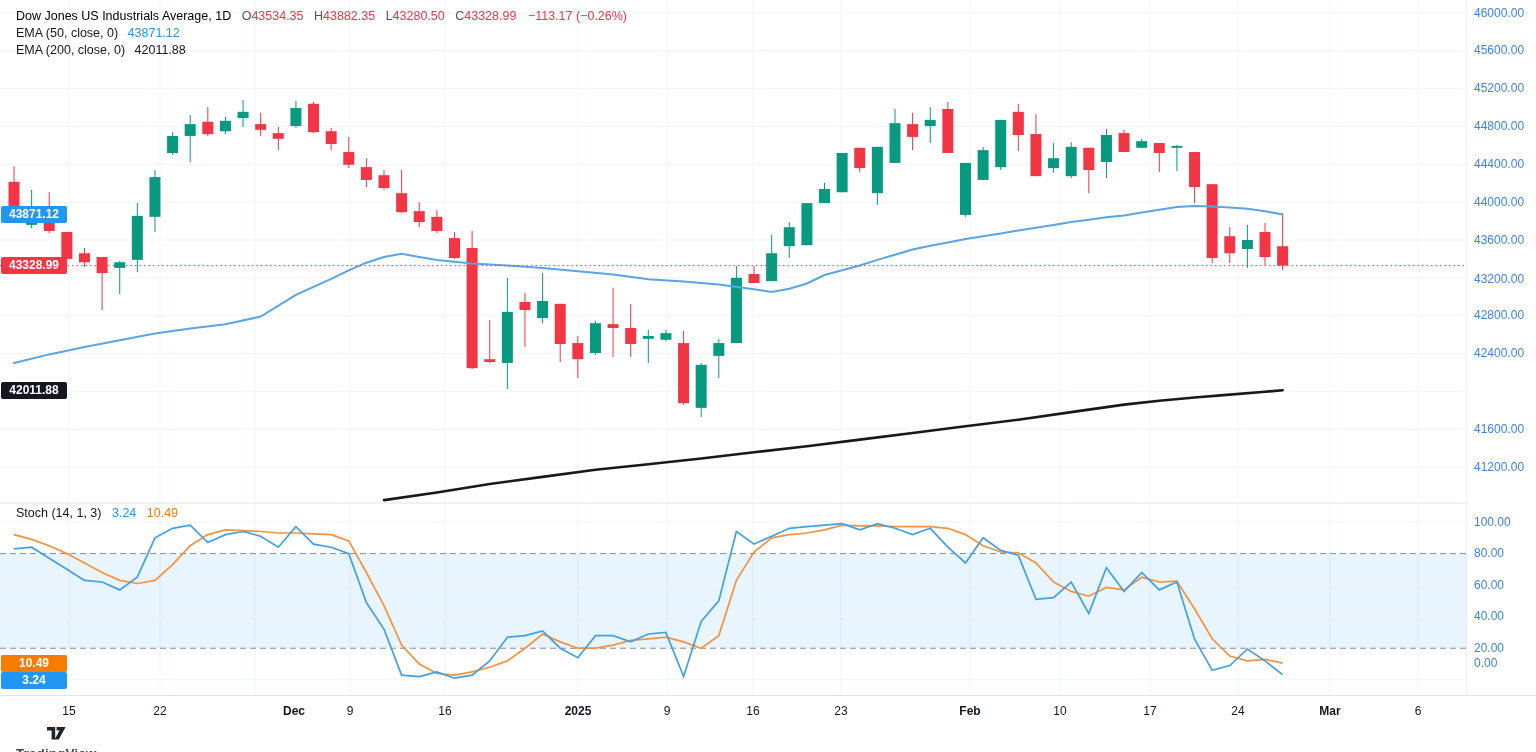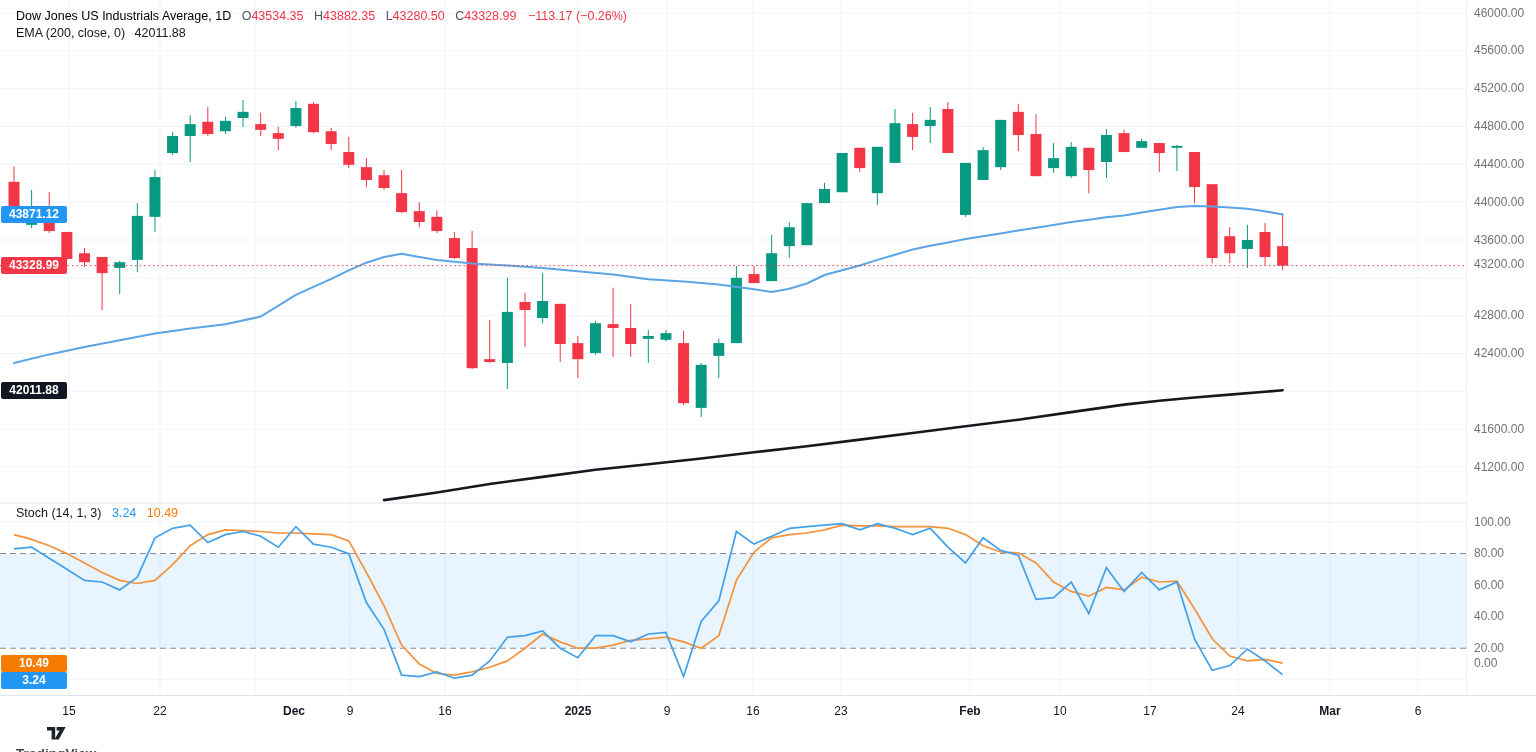--- a/index.html
+++ b/index.html
@@ -15,21 +15,21 @@
   #legend .k{color:#50535e;margin-left:7px;}
   #legend .v-red{color:#f23645;}
   #legend .v-blue{color:#2196f3;margin-left:6px;}
   #legend .v-dark{color:#131722;margin-left:6px;}
   #legend .chg{color:#f23645;margin-left:8px;}
   #stoch-legend{position:absolute;left:16px;top:506px;font-size:12.5px;color:#131722;z-index:5;white-space:nowrap;}
   #stoch-legend .kv{color:#2196f3;margin-left:7px;}
   #stoch-legend .dv{color:#f57c00;margin-left:7px;}
   
   #right-axis{position:absolute;left:1467px;top:0;width:69px;height:695px;background:#fff;z-index:3;}
-  .ax-label{position:absolute;left:7px;font-size:12px;color:#737373;}
+  .ax-label{position:absolute;left:7px;font-size:12px;color:#3b82f6;}
   .badge{position:absolute;left:1px;width:66px;height:17px;border-radius:2px;color:#fff;
          font-size:12px;font-weight:700;text-align:center;line-height:17px;z-index:4;}
   
   #time-axis{position:absolute;left:0;top:695px;width:1536px;height:30px;background:#fff;border-top:1px solid #e0e3eb;z-index:3;}
   .t-label{position:absolute;top:8px;transform:translateX(-50%);font-size:12px;color:#131722;}
   .t-label.bold{font-weight:700;}
   
   #watermark{position:absolute;left:16px;top:726px;display:flex;align-items:center;gap:5px;color:#434651;flex-direction:column;}
   #watermark .wm-text{font-size:13.5px;font-weight:600;letter-spacing:.1px;}
 </style>
@@ -232,40 +232,44 @@
   <div id="legend">
     <div class="row">
       <span class="sym">Dow Jones US Industrials Average, 1D</span>
       <span class="k">O</span><span class="v-red">43534.35</span>
       <span class="k">H</span><span class="v-red">43882.35</span>
       <span class="k">L</span><span class="v-red">43280.50</span>
       <span class="k">C</span><span class="v-red">43328.99</span>
       <span class="chg">−113.17 (−0.26%)</span>
     </div>
     <div class="row">
+      <span>EMA (50, close, 0)</span>
+      <span class="v-blue">43871.12</span>
+    </div>
+    <div class="row">
       <span>EMA (200, close, 0)</span>
       <span class="v-dark">42011.88</span>
     </div>
   </div>
 
   <div id="stoch-legend">
     <span>Stoch (14, 1, 3)</span>
     <span class="kv">3.24</span>
     <span class="dv">10.49</span>
   </div>
 
   <div id="right-axis">
       <div class="ax-label" style="top: 5.5px;">46000.00</div>
       <div class="ax-label" style="top: 43.3333px;">45600.00</div>
       <div class="ax-label" style="top: 81.1667px;">45200.00</div>
       <div class="ax-label" style="top: 119px;">44800.00</div>
       <div class="ax-label" style="top: 156.833px;">44400.00</div>
       <div class="ax-label" style="top: 194.667px;">44000.00</div>
       <div class="ax-label" style="top: 232.5px;">43600.00</div>
-      <div class="ax-label" style="top: 257px;">43200.00</div>
+      <div class="ax-label" style="top: 272px;">43200.00</div>
       <div class="ax-label" style="top: 308.167px;">42800.00</div>
       <div class="ax-label" style="top: 346px;">42400.00</div>
       <div class="ax-label" style="top: 421.667px;">41600.00</div>
       <div class="ax-label" style="top: 459.5px;">41200.00</div>
       <div class="ax-label" style="top: 514.5px;">100.00</div>
       <div class="ax-label" style="top: 546.06px;">80.00</div>
       <div class="ax-label" style="top: 577.62px;">60.00</div>
       <div class="ax-label" style="top: 609.18px;">40.00</div>
       <div class="ax-label" style="top: 640.74px;">20.00</div>
       <div class="ax-label" style="top: 656px;">0.00</div>

